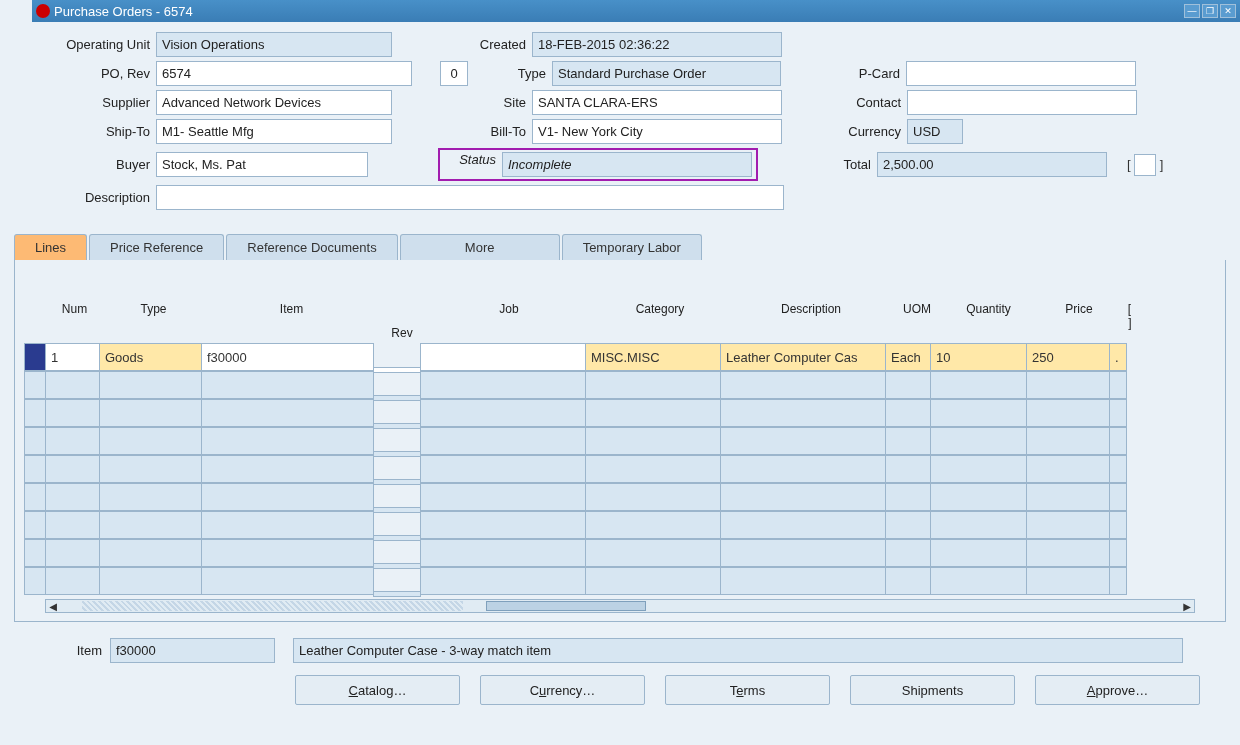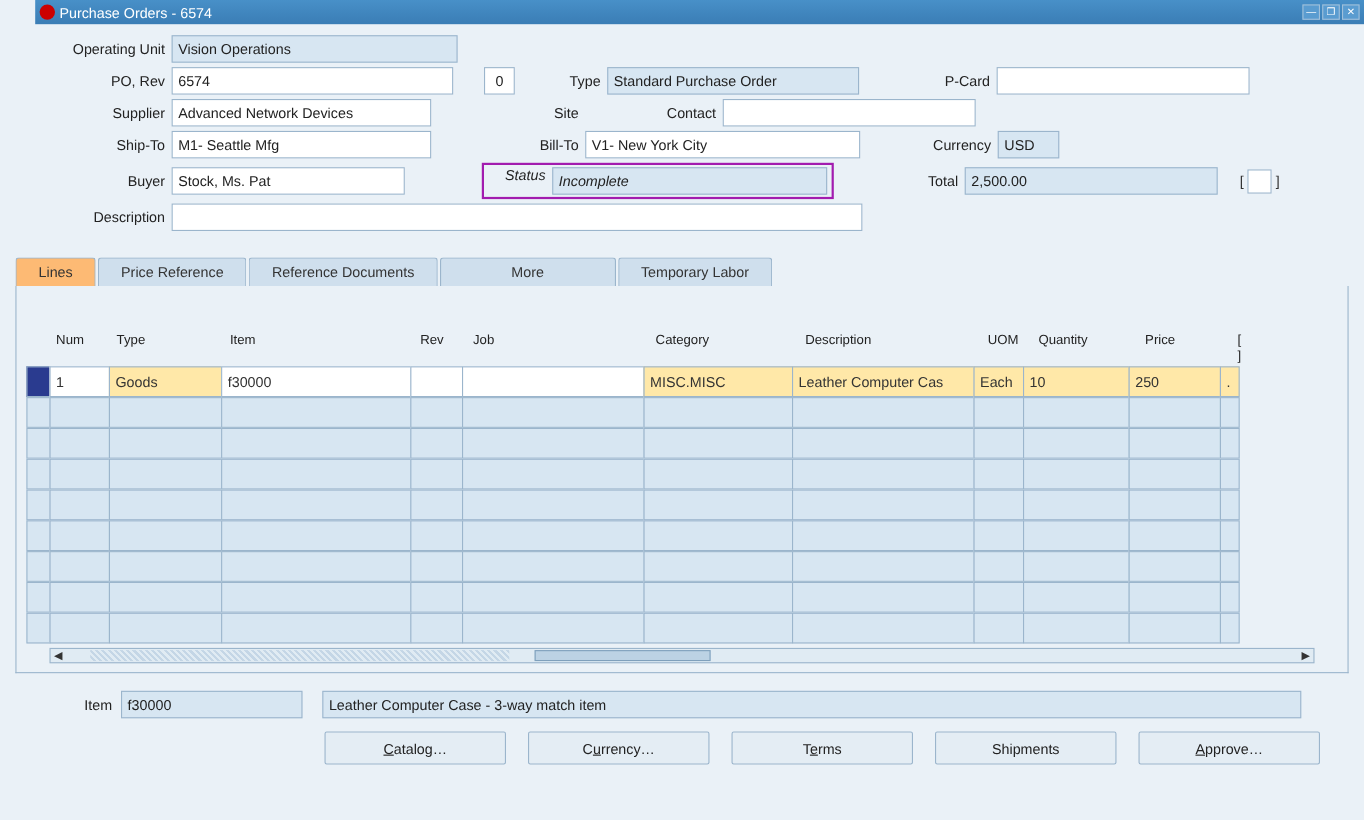--- a/index.html
+++ b/index.html
@@ -59,28 +59,28 @@
 .tab.disabled { color: #8fa8bc; }
 
 .grid-panel {
   border: 1px solid #9bb5cc; background: #eaf1f7;
   margin: 0 14px 8px 14px; padding: 40px 10px 8px 10px;
   border-top: none;
 }
 
 .grid-head, .grid-row { display: flex; }
 .grid-head .hcell {
-  padding: 2px 4px; font-size: 12px; color: #222; text-align: left;
+  padding: 2px 4px; font-size: 12px; color: #222; text-align: center;
   border-bottom: 1px solid transparent;
 }
 .col-sel   { width: 22px; }
 .col-num   { width: 55px; }
 .col-type  { width: 103px; }
 .col-item  { width: 173px; }
-.col-rev   { width: 48px; }
+.col-rev   { width: 48px; margin-top: 24px; }
 .col-job   { width: 166px; }
 .col-cat   { width: 136px; }
 .col-desc  { width: 166px; }
 .col-uom   { width: 46px; }
 .col-qty   { width: 97px; }
 .col-price { width: 84px; }
 .col-ex    { width: 18px; }
 
 .grid-row { height: 28px; }
 .gcell {
@@ -128,21 +128,25 @@
   <span class="winbtn">—</span>
   <span class="winbtn">❐</span>
   <span class="winbtn">✕</span>
 </div>
 
 <div class="form-area">
 
   <div class="form-row">
     <div class="form-group">
       <span class="lbl w-lbl-1">Operating Unit</span>
-      <div class="fld" style="width:260px">Vision Operations</div>
+      <div class="fld" style="width:236px">Vision Operations</div>
+    </div>
+    <div class="form-group" style="margin-left:70px">
+      <span class="lbl w-lbl-2">Created</span>
+      <div class="fld" style="width:250px">18-FEB-2015 02:36:22</div>
     </div>
   </div>
 
   <div class="form-row">
     <div class="form-group">
       <span class="lbl w-lbl-1">PO, Rev</span>
       <div class="fld white" style="width:256px">6574</div>
       <div style="width:28px"></div>
       <div class="fld white small">0</div>
     </div>
@@ -156,20 +160,21 @@
     </div>
   </div>
 
   <div class="form-row">
     <div class="form-group">
       <span class="lbl w-lbl-1">Supplier</span>
       <div class="fld white" style="width:236px">Advanced Network Devices</div>
     </div>
     <div class="form-group" style="margin-left:70px">
       <span class="lbl w-lbl-2">Site</span>
+      <div class="fld white" style="width:250px">SANTA CLARA-ERS</div>
     </div>
     <div class="form-group" style="margin-left:35px">
       <span class="lbl w-lbl-3">Contact</span>
       <div class="fld white" style="width:230px"></div>
     </div>
   </div>
 
   <div class="form-row">
     <div class="form-group">
       <span class="lbl w-lbl-1">Ship-To</span>

